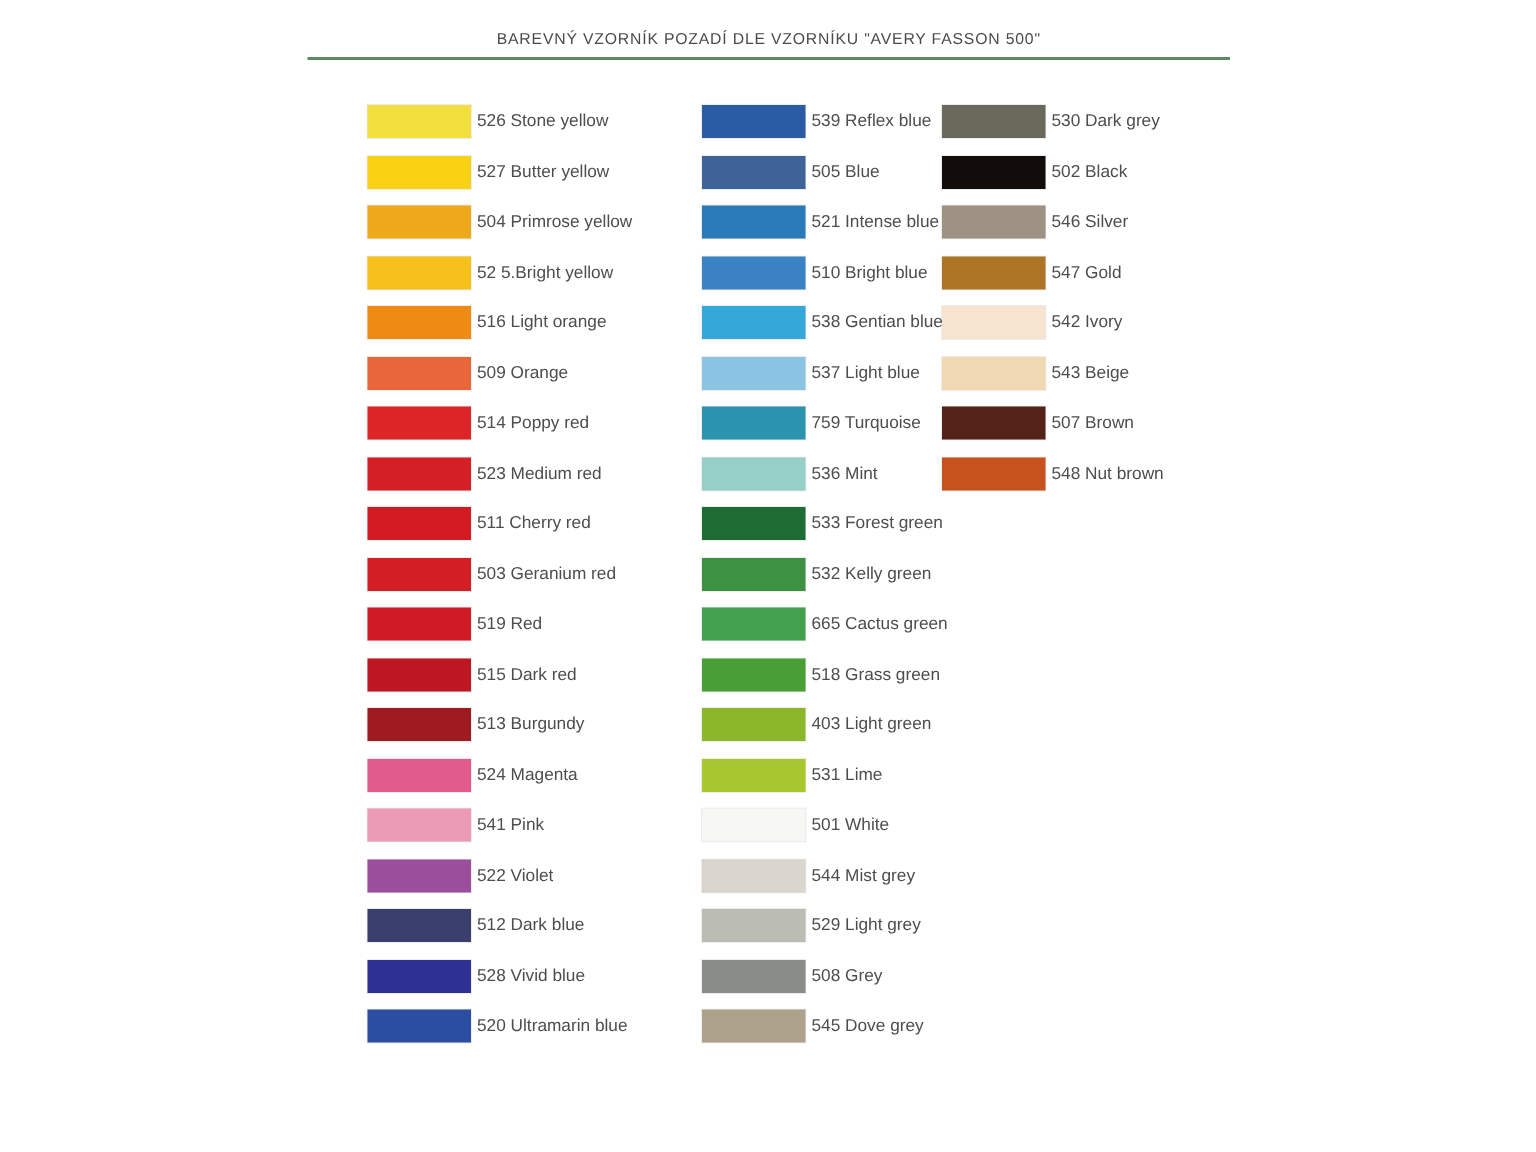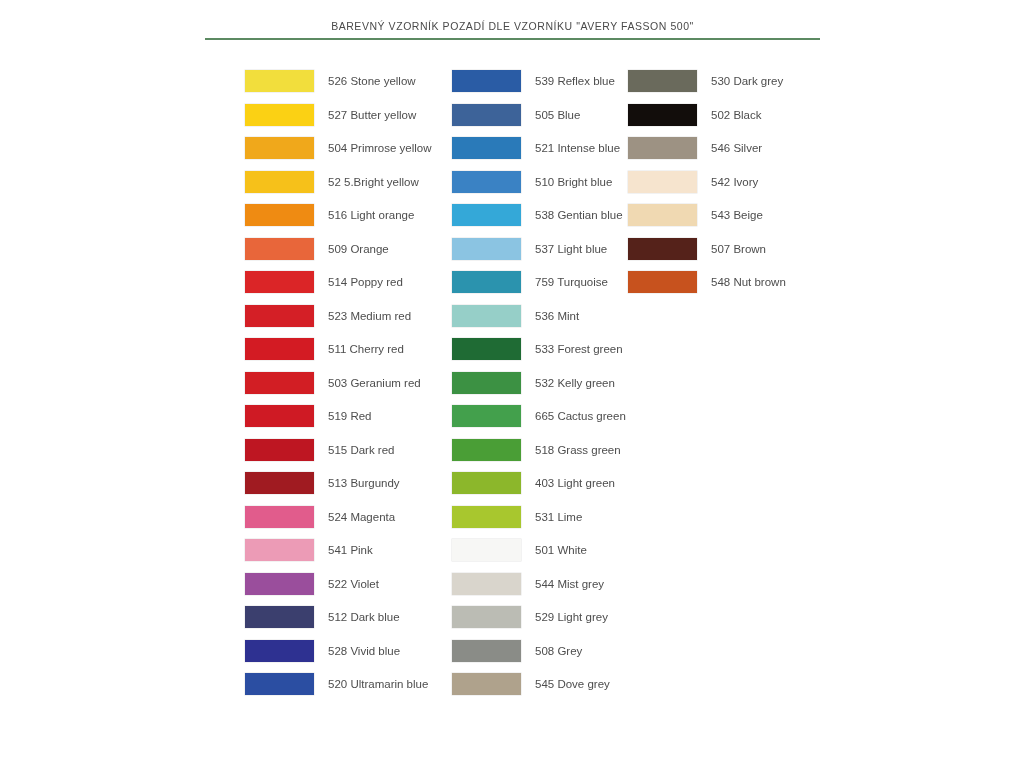--- a/index.html
+++ b/index.html
@@ -47,37 +47,37 @@
     left: 0;
     top: 70px;
     width: 1024px;
     height: 690px;
   }
   .column {
     position: absolute;
     top: 0;
   }
   .col-0 { left: 245px; }
-  .col-1 { left: 452px; text-align: center; }
+  .col-1 { left: 468px; text-align: center; }
   .col-2 { left: 628px; }
 
   .swatch-row {
     position: relative;
     height: 33.5px;
     display: flex;
     align-items: flex-start;
   }
   .swatch {
     width: 69px;
     height: 22px;
     flex: 0 0 auto;
     box-shadow: 0 0 0 0.5px rgba(0,0,0,0.10);
   }
   .swatch-label {
-    margin-left: 14px;
+    margin-left: 4px;
     font-size: 11.5px;
     color: #4d4d4d;
     line-height: 22px;
     white-space: nowrap;
     font-family: "Liberation Sans", sans-serif;
   }
 </style>
 </head>
 <body>
 
@@ -252,20 +252,24 @@
         </div>
         <div class="swatch-row">
           <div class="swatch" style="background: rgb(18, 13, 11);"></div>
           <div class="swatch-label">502 Black</div>
         </div>
         <div class="swatch-row">
           <div class="swatch" style="background: rgb(157, 146, 131);"></div>
           <div class="swatch-label">546 Silver</div>
         </div>
         <div class="swatch-row">
+          <div class="swatch" style="background: rgb(173, 117, 38);"></div>
+          <div class="swatch-label">547 Gold</div>
+        </div>
+        <div class="swatch-row">
           <div class="swatch" style="background: rgb(246, 228, 206);"></div>
           <div class="swatch-label">542 Ivory</div>
         </div>
         <div class="swatch-row">
           <div class="swatch" style="background: rgb(240, 217, 178);"></div>
           <div class="swatch-label">543 Beige</div>
         </div>
         <div class="swatch-row">
           <div class="swatch" style="background: rgb(85, 34, 26);"></div>
           <div class="swatch-label">507 Brown</div>

